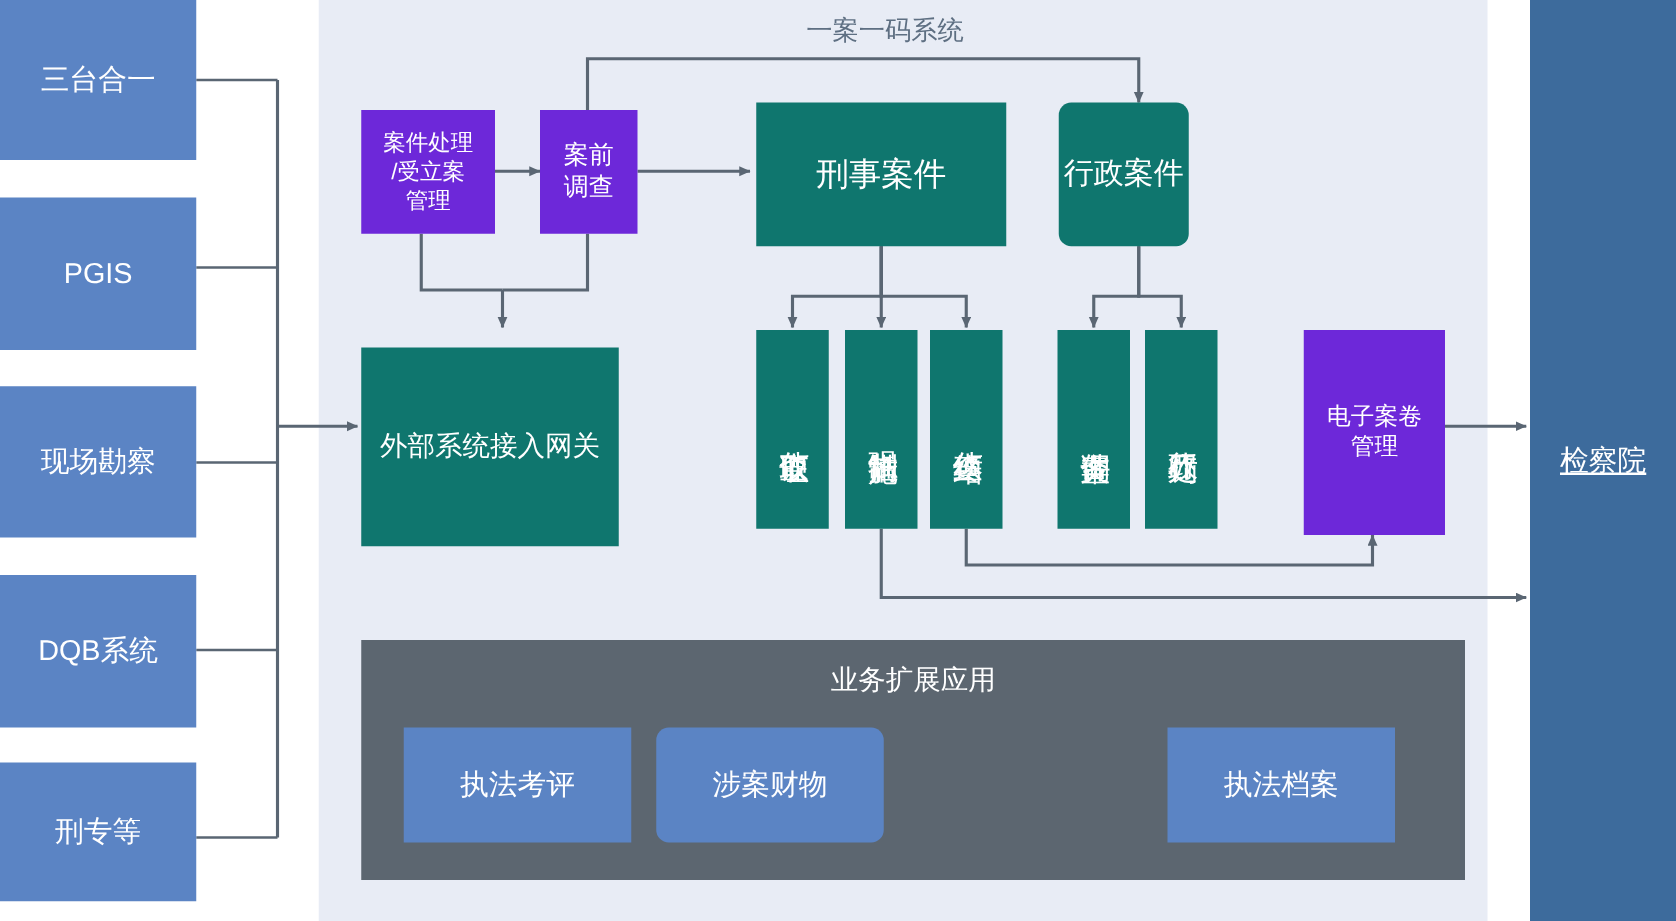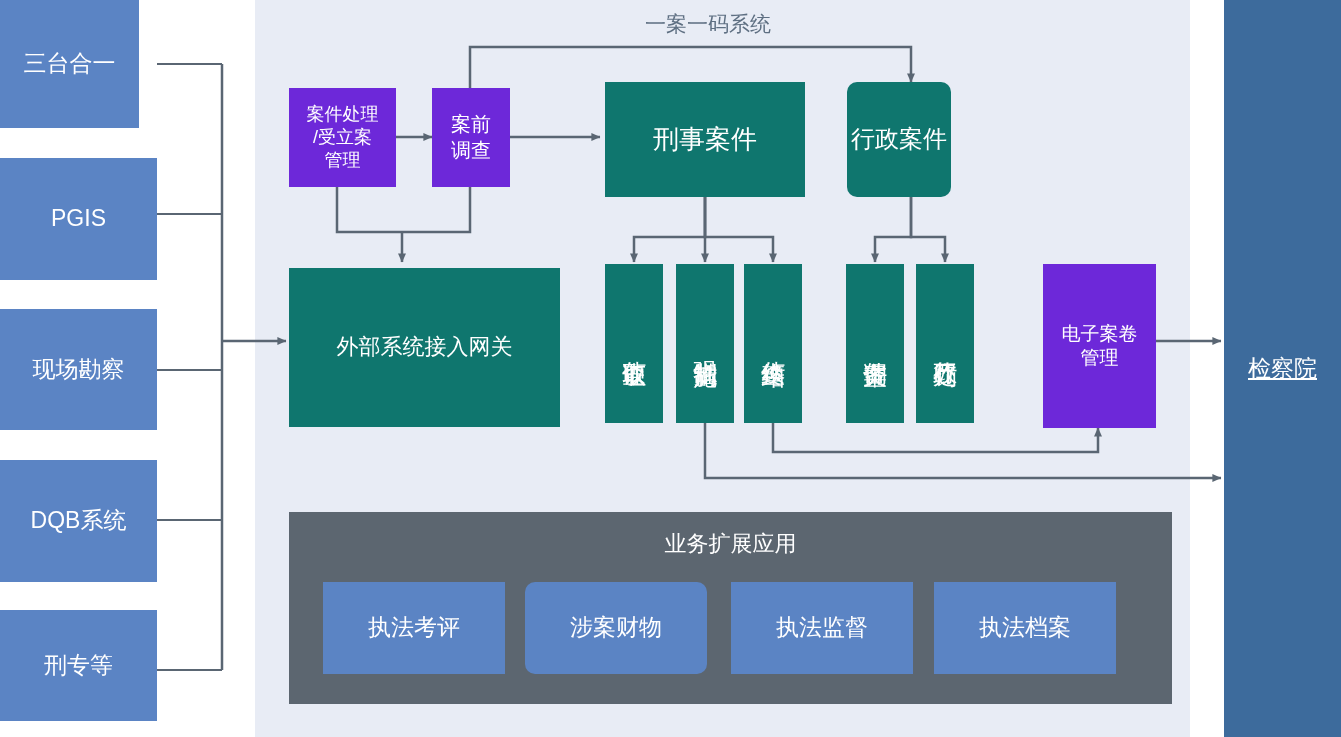--- a/index.html
+++ b/index.html
@@ -74,21 +74,21 @@
 
     <path class="ln" d="M773,423 V452 H1098 V428" marker-end="url(#ah)"></path>
 
     <path class="ln" d="M705,423 V478 H1221" marker-end="url(#ah)"></path>
 
     <path class="ln" d="M1156,341 H1221" marker-end="url(#ah)"></path>
   </svg>
 
   <div class="panel-title" style="left:645px;top:10px;">一案一码系统</div>
 
-  <div class="box ext" style="left:0;top:0;width:139px;height:128px;">
+  <div class="box ext" style="left:0;top:0;width:157px;height:128px;">
     <span>三台合一</span>
   </div>
   <div class="box ext" style="left:0;top:158px;width:157px;height:122px;">
     <span>PGIS</span>
   </div>
   <div class="box ext" style="left:0;top:309px;width:157px;height:121px;">
     <span>现场勘察</span>
   </div>
   <div class="box ext" style="left:0;top:460px;width:157px;height:122px;">
     <span>DQB系统</span>
@@ -113,21 +113,21 @@
   </div>
 
   <div class="box teal" style="left:605px;top:82px;width:200px;height:115px;font-size:26px;">
     <span>刑事案件</span>
   </div>
 
   <div class="box teal" style="left:847px;top:82px;width:104px;height:115px;font-size:24px;border-radius:10px;">
     <span>行政案件</span>
   </div>
 
-  <div class="box teal" style="left:289px;top:268px;width:271px;height:159px;font-size:22px;">
+  <div class="box teal" style="left:289px;top:278px;width:206px;height:159px;font-size:22px;">
     <span>外部系统接入网关</span>
   </div>
 
   <div class="box teal" style="left:605px;top:264px;width:58px;height:159px;font-size:24px;">
     <span class="vert">侦查取证</span>
   </div>
   <div class="box teal" style="left:676px;top:264px;width:58px;height:159px;font-size:24px;">
     <span class="vert">强制措施</span>
   </div>
   <div class="box teal" style="left:744px;top:264px;width:58px;height:159px;font-size:24px;">
@@ -148,21 +148,18 @@
 
   <div class="box slate" style="left:289px;top:512px;width:883px;height:192px;display:block;">
     <div style="position:absolute;left:0;top:18px;width:100%;text-align:center;font-size:22px;color:#ffffff;">业务扩展应用</div>
 
     <div class="box lilac" style="left:34px;top:70px;width:182px;height:92px;font-size:23px;justify-content:center;">
       <span>执法考评</span>
     </div>
     <div class="box lilac" style="left:236px;top:70px;width:182px;height:92px;font-size:23px;border-radius:10px;">
       <span>涉案财物</span>
     </div>
-    <div class="box lilac" style="left:442px;top:70px;width:182px;height:92px;font-size:23px;">
-      <span>执法监督</span>
-    </div>
     <div class="box lilac" style="left:645px;top:70px;width:182px;height:92px;font-size:23px;">
       <span>执法档案</span>
     </div>
   </div>
 
 </div>
 
 </body></html>

